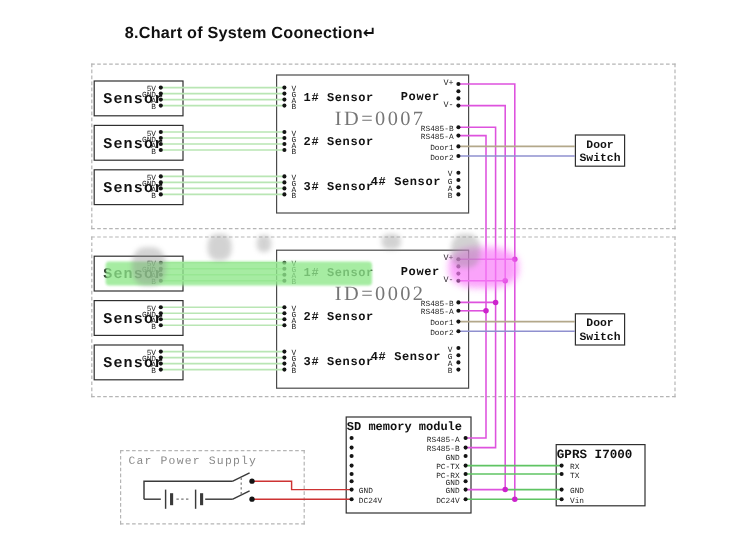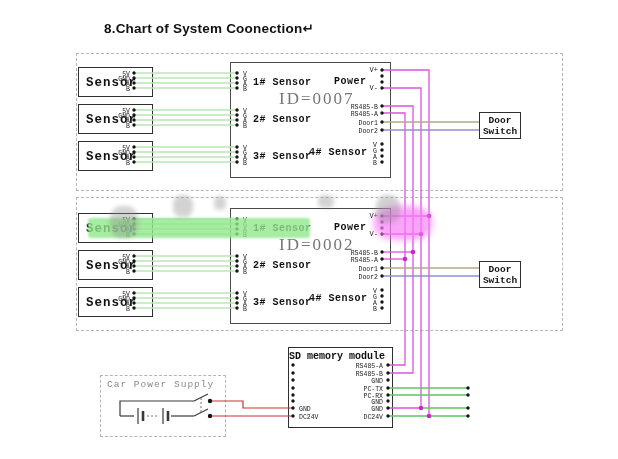--- a/index.html
+++ b/index.html
@@ -173,22 +173,29 @@
     <span class="pl" style="right:9px;top:30px">GND</span>
     <span class="pl" style="right:9px;top:38px">PC-TX</span>
     <span class="pl" style="right:9px;top:45px">PC-RX</span>
     <span class="pl" style="right:9px;top:51px">GND</span>
     <span class="pl" style="right:9px;top:58px">GND</span>
     <span class="pl" style="right:9px;top:66px">DC24V</span>
     <span class="pl" style="left:10px;top:58px">GND</span>
     <span class="pl" style="left:10px;top:66px">DC24V</span>
   </div>
 
-
-  <div class="dash" style="left:100px;top:375px;width:126px;height:62px;z-index:2">
+  <div class="box" style="left:463px;top:370px;width:75px;height:52px">
+    <div class="sdtitle" style="font-size:10.5px">GPRS I7000</div>
+    <span class="pl" style="left:11px;top:15px">RX</span>
+    <span class="pl" style="left:11px;top:22px">TX</span>
+    <span class="pl" style="left:11px;top:35px">GND</span>
+    <span class="pl" style="left:11px;top:43px">Vin</span>
+  </div>
+
+  <div class="dash" style="left:100px;top:375px;width:154px;height:62px;z-index:2">
     <div class="cartitle">Car Power Supply</div>
   </div>
 
   <svg class="wires" width="618" height="459" viewBox="0 0 618 459">
 
     <g>
       <path class="ws" d="M134 73H237M134 78H237M134 83H237M134 88H237M134 110H237M134 115H237M134 120H237M134 125H237M134 147H237M134 152H237M134 157H237M134 162H237"></path>
       <path class="ws" d="M134 219H237M134 224H237M134 229H237M134 234H237M134 256H237M134 261H237M134 266H237M134 271H237M134 293H237M134 298H237M134 303H237M134 308H237"></path>
     </g>
 

